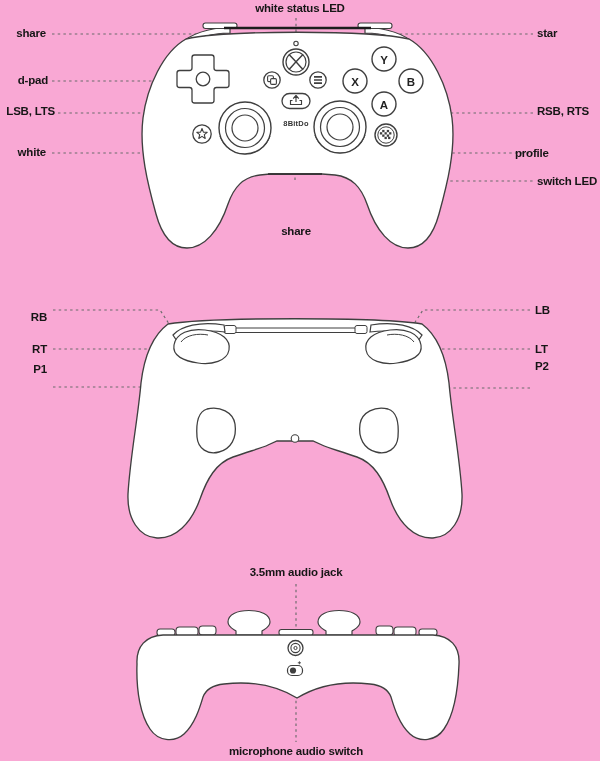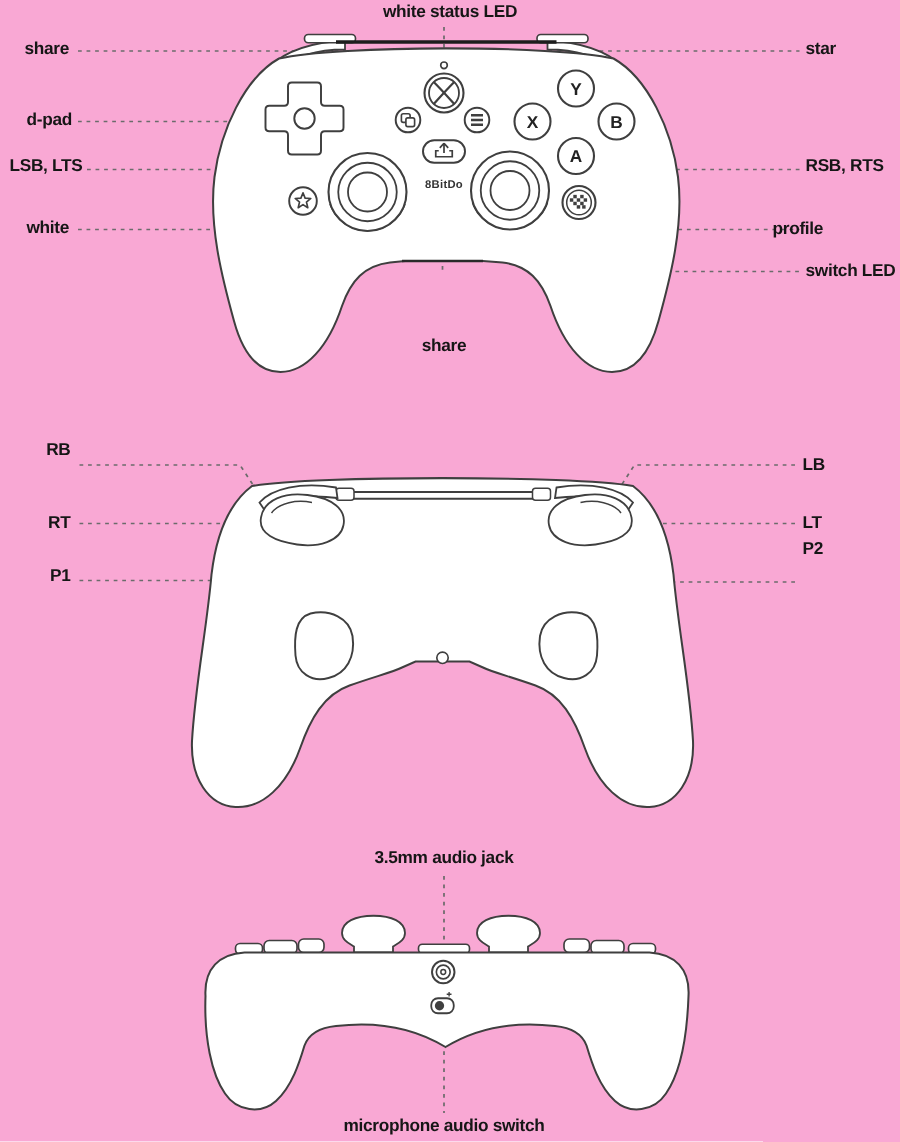--- a/index.html
+++ b/index.html
@@ -244,23 +244,23 @@
 <div class="lbl" style="left:515px;top:147px;">profile</div>
 <div class="lbl" style="left:537px;top:175px;">switch LED</div>
 <div class="lbl center" style="left:296px;top:184px;margin-top:41px;">share</div>
 
 <div class="btn-letter" style="left:384px;top:59.5px;">Y</div>
 <div class="btn-letter" style="left:355px;top:81.5px;">X</div>
 <div class="btn-letter" style="left:411px;top:81.5px;">B</div>
 <div class="btn-letter" style="left:384px;top:104.5px;">A</div>
 <div class="logo" style="left:296px;top:123px;">8BitDo</div>
 
-<div class="lbl" style="right:553px;top:294px;">RB</div>
+<div class="lbl" style="right:553px;top:311px;">RB</div>
 <div class="lbl" style="left:535px;top:304px;">LB</div>
 <div class="lbl" style="right:553px;top:343px;">RT</div>
 <div class="lbl" style="left:535px;top:343px;">LT</div>
-<div class="lbl" style="right:553px;top:378px;">P1</div>
+<div class="lbl" style="right:553px;top:363px;">P1</div>
 <div class="lbl" style="left:535px;top:360px;">P2</div>
 
 <div class="lbl center" style="left:296px;top:566px;">3.5mm audio jack</div>
 <div class="lbl center" style="left:296px;top:745px;">microphone audio switch</div>
 
 </div>
 
 </body></html>

